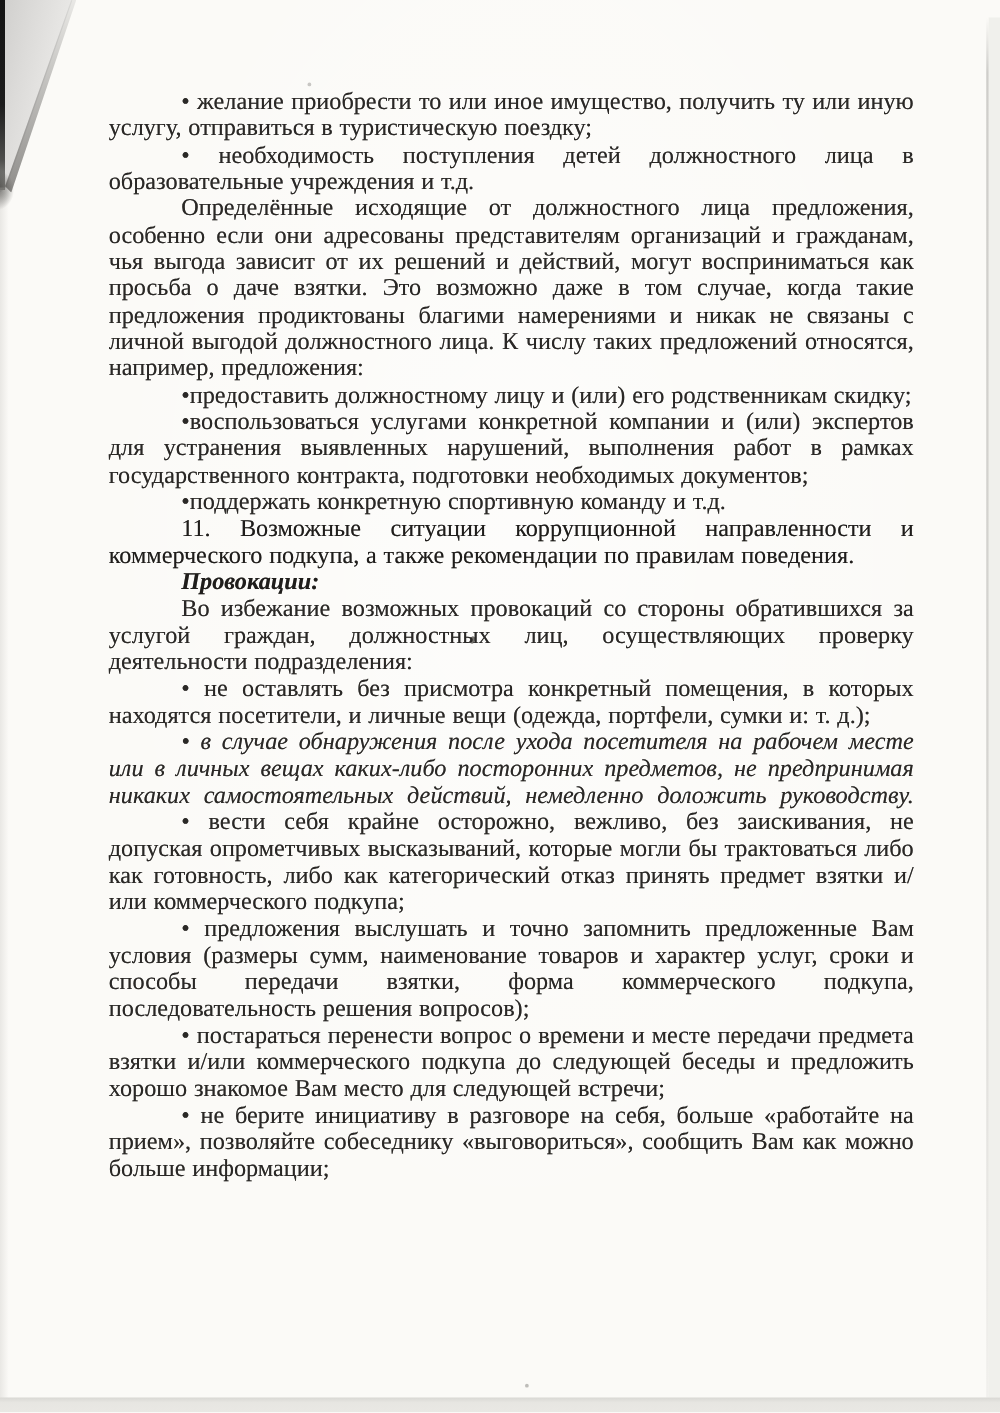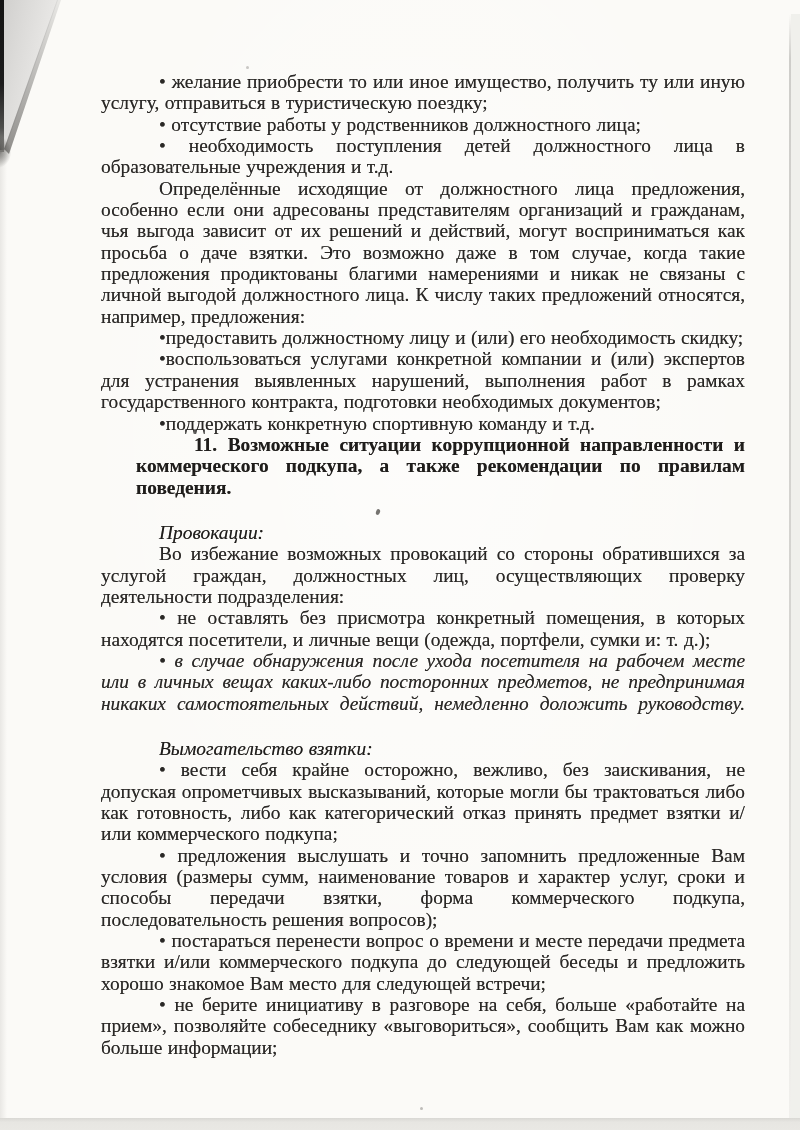--- a/index.html
+++ b/index.html
@@ -65,31 +65,31 @@
   .speck-1 { left: 376px; top: 509px; width: 4px; height: 6px;
              background: rgba(78,76,72,0.78); transform: rotate(18deg); }
   .speck-2 { left: 420px; top: 1107px; width: 3px; height: 3px;
              background: rgba(140,138,134,0.55); }
   .speck-3 { left: 246px; top: 66px; width: 3px; height: 3px;
              background: rgba(150,148,144,0.5); }
 
   
   .text-block {
     position: absolute;
-    left: 101px; top: 71px; width: 644px;
+    left: 87px; top: 71px; width: 644px;
     font-size: 19.4px;
     line-height: 21.35px;
     color: var(--text-color);
     text-align: justify;
     word-spacing: 0.6px;
     text-shadow: 0 0 0.5px rgba(42,40,38,0.6);
   }
   .text-block p { text-indent: 58px; }
-  .p-bold { font-weight: bold; color: var(--heading-color); margin-left: 35px; }
-  .p-bold-italic { font-weight: normal; font-style: italic; color: var(--heading-color); margin-top: 24px; }
+  .p-bold { font-weight: normal; color: var(--heading-color); }
+  .p-bold-italic { font-weight: bold; font-style: italic; color: var(--heading-color); }
   .p-flush { text-indent: 0; }
   .p-justify-last { text-align-last: justify; font-style: italic; }
 </style>
 </head>
 <body>
 
 <div class="scan-page">
 
   <div class="corner-fold"></div>
   <div class="corner-fold-edge"></div>
@@ -98,31 +98,29 @@
   <div class="left-edge-soft"></div>
   <div class="right-edge-line"></div>
   <div class="right-edge-strip"></div>
   <div class="bottom-strip"></div>
   <div class="speck speck-1"></div>
   <div class="speck speck-2"></div>
   <div class="speck speck-3"></div>
 
   <div class="text-block">
     <p>• желание приобрести то или иное имущество, получить ту или иную услугу, отправиться в туристическую поездку;</p>
-    <p>• отсутствие работы у родственников должностного лица;</p>
     <p>• необходимость поступления детей должностного лица в образовательные учреждения и т.д.</p>
     <p>Определённые исходящие от должностного лица предложения, особенно если они адресованы представителям организаций и гражданам, чья выгода зависит от их решений и действий, могут восприниматься как просьба о даче взятки. Это возможно даже в том случае, когда такие предложения продиктованы благими намерениями и никак не связаны с личной выгодой должностного лица. К числу таких предложений относятся, например, предложения:</p>
-    <p>•предоставить должностному лицу и (или) его необходимость скидку;</p>
+    <p>•предоставить должностному лицу и (или) его родственникам скидку;</p>
     <p>•воспользоваться услугами конкретной компании и (или) экспертов для устранения выявленных нарушений, выполнения работ в рамках государственного контракта, подготовки необходимых документов;</p>
     <p>•поддержать конкретную спортивную команду и т.д.</p>
     <p class="p-bold">11. Возможные ситуации коррупционной направленности и коммерческого подкупа, а также рекомендации по правилам поведения.</p>
     <p class="p-bold-italic">Провокации:</p>
     <p>Во избежание возможных провокаций со стороны обратившихся за услугой граждан, должностных лиц, осуществляющих проверку деятельности подразделения:</p>
     <p>• не оставлять без присмотра конкретный помещения, в которых находятся посетители, и личные вещи (одежда, портфели, сумки и: т. д.);</p>
     <p class="p-justify-last">• в случае обнаружения после ухода посетителя на рабочем месте или в личных вещах каких-либо посторонних предметов, не предпринимая никаких самостоятельных действий, немедленно доложить руководству.</p>
-    <p class="p-bold-italic p-flush">Вымогательство взятки:</p>
     <p>• вести себя крайне осторожно, вежливо, без заискивания, не допуская опрометчивых высказываний, которые могли бы трактоваться либо как готовность, либо как категорический отказ принять предмет взятки и/или коммерческого подкупа;</p>
     <p>• предложения выслушать и точно запомнить предложенные Вам условия (размеры сумм, наименование товаров и характер услуг, сроки и способы передачи взятки, форма коммерческого подкупа, последовательность решения вопросов);</p>
     <p>• постараться перенести вопрос о времени и месте передачи предмета взятки и/или коммерческого подкупа до следующей беседы и предложить хорошо знакомое Вам место для следующей встречи;</p>
     <p>• не берите инициативу в разговоре на себя, больше «работайте на прием», позволяйте собеседнику «выговориться», сообщить Вам как можно больше информации;</p>
   </div>
 
 </div>
 
 </body></html>

